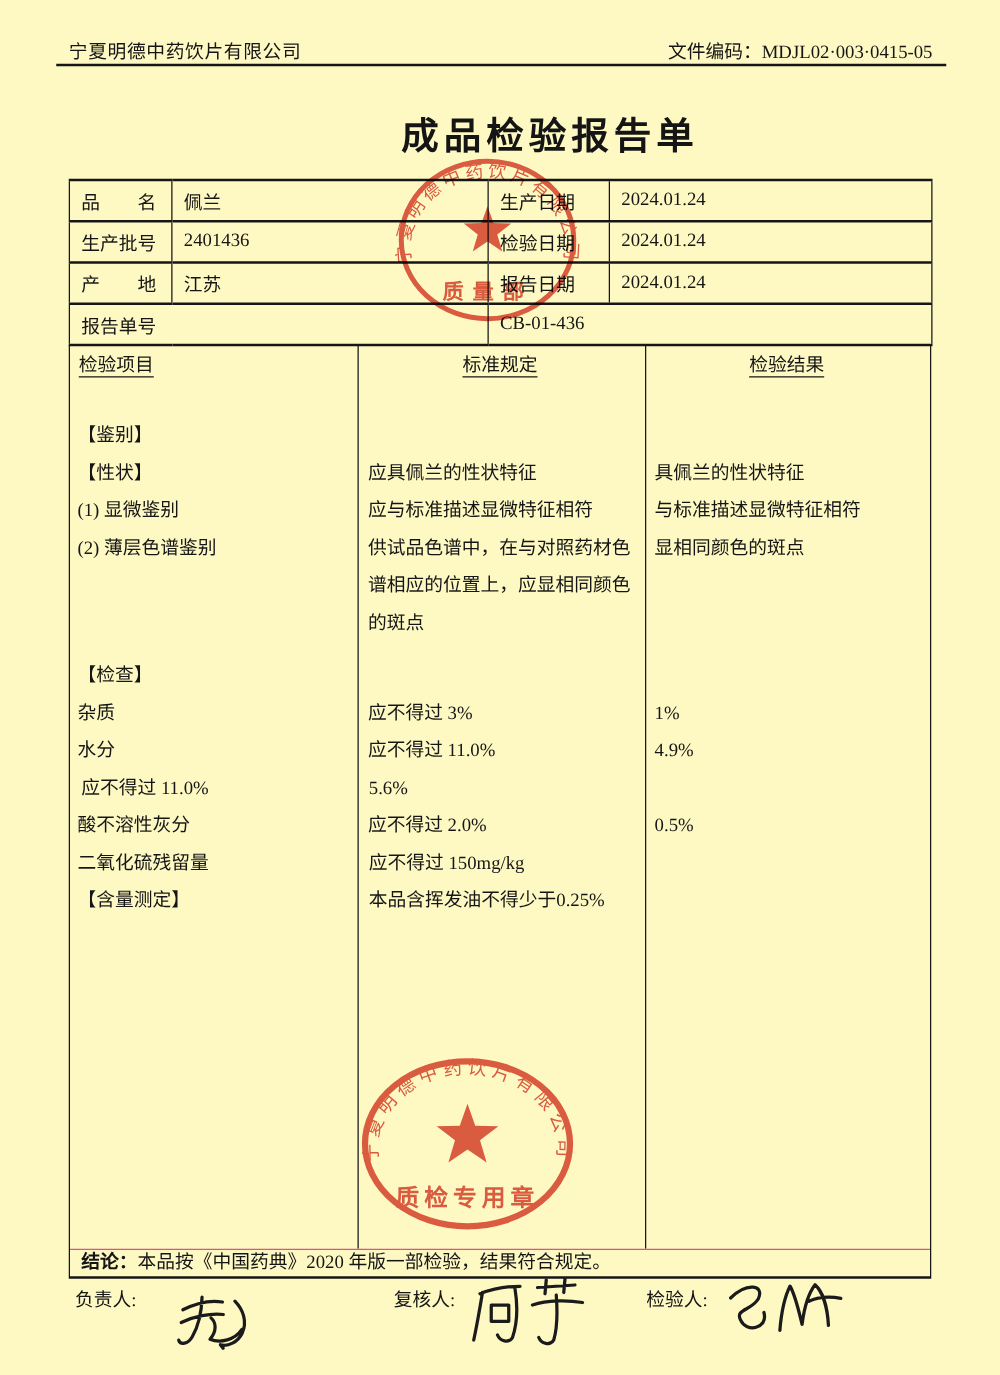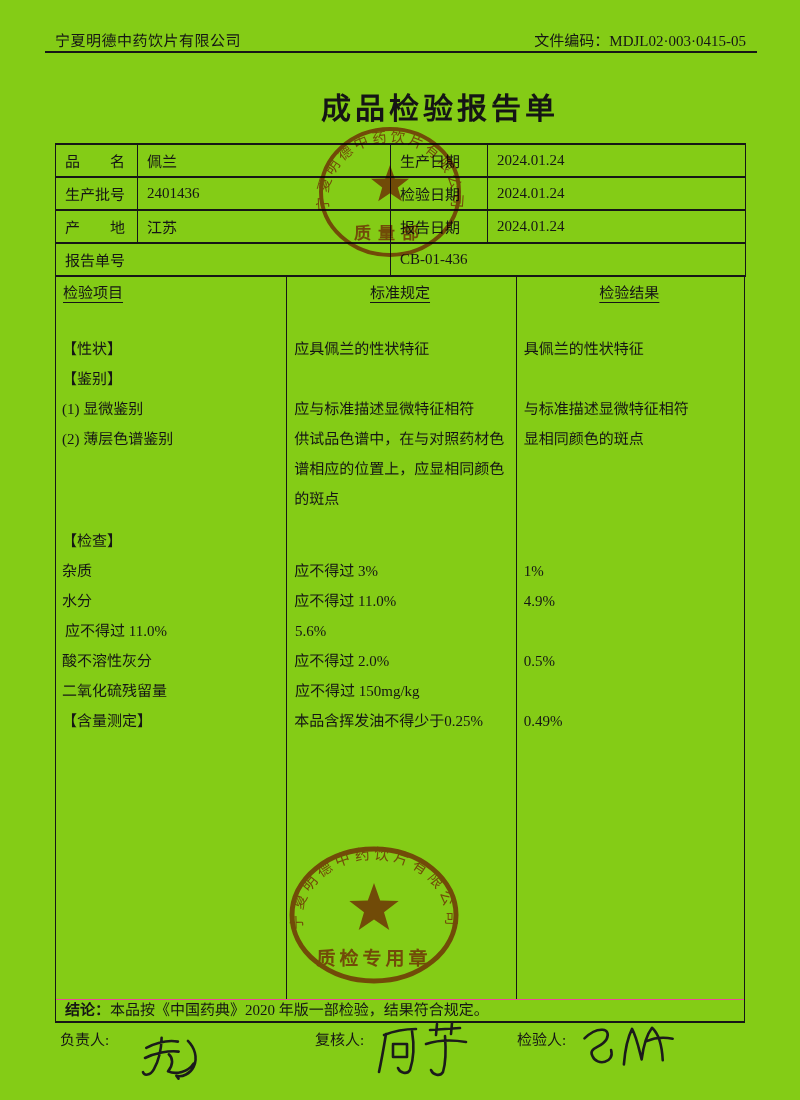--- a/index.html
+++ b/index.html
@@ -1,16 +1,16 @@
 <!DOCTYPE html>
 <html lang="zh-CN"><head>
 <meta charset="utf-8">
 <style>
   html,body{margin:0;padding:0;background:#fff;}
-  .page{position:relative;width:800px;height:1100px;background:#84cc16;overflow:hidden;
+  .page{position:relative;width:800px;height:1100px;background:#fef9c3;overflow:hidden;
         font-family:"Liberation Serif","DejaVu Serif",serif;color:#151515;}
   
   .hdr-company{position:absolute;left:55px;top:29px;font-size:15px;letter-spacing:.5px;}
   .hdr-code{position:absolute;right:54px;top:29px;font-size:15px;text-align:center;}
   .hdr-line{position:absolute;left:45px;top:51px;width:712px;height:2px;background:#161616;}
   
   .title{position:absolute;left:0;top:84px;width:100%;text-align:center;
          font-size:30px;font-weight:bold;letter-spacing:4px;padding-left:40px;}
   
   table.info{position:absolute;left:55px;top:143px;width:690px;border-collapse:collapse;
@@ -101,28 +101,28 @@
     <div class="mt-body">
       <div class="vline v1"></div>
       <div class="vline v2"></div>
       <div class="mt-head">
         <span class="hc hc1"><span class="u">检验项目</span></span>
         <span class="hc hc2"><span class="u">标准规定</span></span>
         <span class="hc hc3"><span class="u">检验结果</span></span>
       </div>
       <div class="mt-rows" id="result-rows">
           <div class="mt-row">
+            <div class="c c1">【鉴别】</div>
+            <div class="c c2"></div>
+            <div class="c c3"></div>
+          </div>
+          <div class="mt-row">
             <div class="c c1">【性状】</div>
             <div class="c c2">应具佩兰的性状特征</div>
             <div class="c c3">具佩兰的性状特征</div>
-          </div>
-          <div class="mt-row">
-            <div class="c c1">【鉴别】</div>
-            <div class="c c2"></div>
-            <div class="c c3"></div>
           </div>
           <div class="mt-row">
             <div class="c c1">(1) 显微鉴别</div>
             <div class="c c2">应与标准描述显微特征相符</div>
             <div class="c c3">与标准描述显微特征相符</div>
           </div>
           <div class="mt-row">
             <div class="c c1">(2) 薄层色谱鉴别</div>
             <div class="c c2">供试品色谱中，在与对照药材色谱相应的位置上，应显相同颜色的斑点</div>
             <div class="c c3">显相同颜色的斑点</div>
@@ -151,21 +151,20 @@
             <div class="c c2">应不得过 2.0%</div>
             <div class="c c3">0.5%</div>
           </div>
           <div class="mt-row">
             <div class="c c1">二氧化硫残留量</div>
             <div class="c c2">应不得过 150mg/kg</div>
           </div>
           <div class="mt-row">
             <div class="c c1">【含量测定】</div>
             <div class="c c2">本品含挥发油不得少于0.25%</div>
-            <div class="c c3">0.49%</div>
           </div>
         </div>
     </div>
     <div class="concl">
       <b>结论：</b><span>本品按《中国药典》2020 年版一部检验，结果符合规定。</span>
     </div>
   </div>
 
   <div class="foot">
     <span class="flab f1">负责人:</span>

